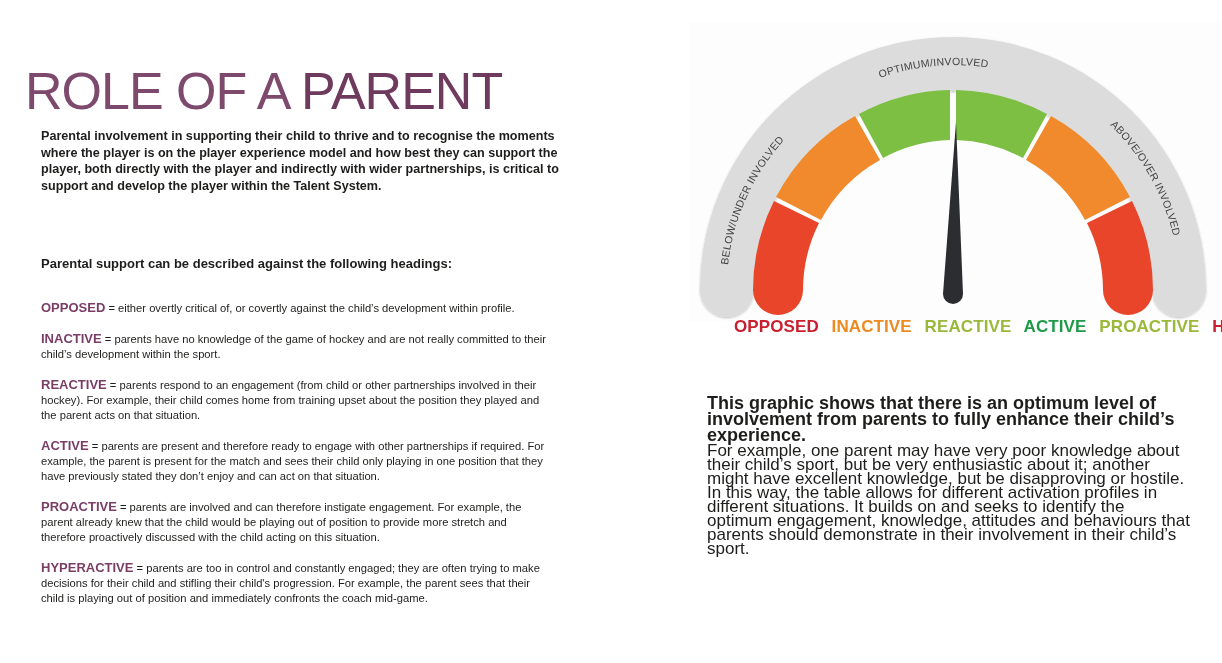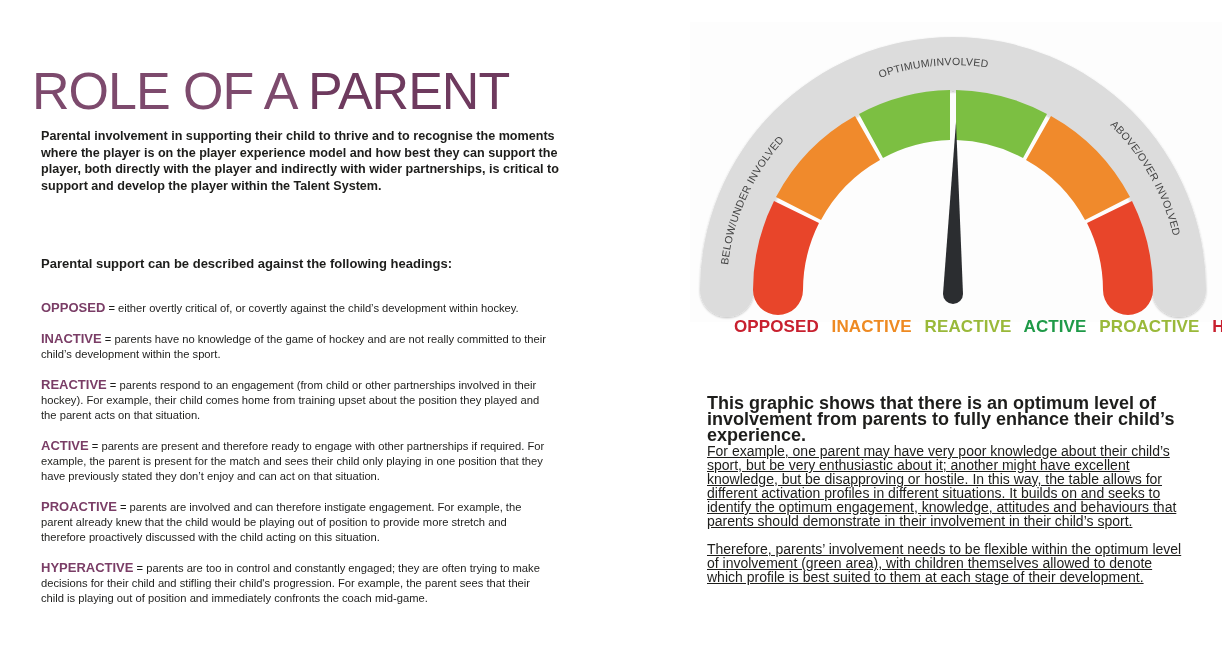--- a/index.html
+++ b/index.html
@@ -1,43 +1,43 @@
 <!DOCTYPE html>
 <html><head>
 <meta charset="utf-8">
 <style>
   html, body { margin: 0; padding: 0; background: #ffffff; }
   body { width: 1222px; height: 663px; position: relative; overflow: hidden; font-family: "Liberation Sans", sans-serif; color: #1d1d1b; }
-  .title { position: absolute; left: 32px; top: 30px; font-size: 52px; letter-spacing: -1px; color: #6e3a5e; line-height: 1; white-space: nowrap; }
+  .title { position: absolute; left: 25px; top: 30px; font-size: 52px; letter-spacing: -1px; color: #6e3a5e; line-height: 1; white-space: nowrap; }
   .title .light { font-weight: 300; -webkit-text-stroke: 0; font-family: "DejaVu Sans", sans-serif; font-weight: 200; }
   .title .light { font-family: "Liberation Sans", sans-serif; font-weight: normal; color: #7d4a6d; }
   .title .bold { font-family: "Liberation Sans", sans-serif; font-weight: normal; color: #6e3a5e; }
   .intro { position: absolute; left: 41px; top: 128px; width: 545px; font-size: 12.6px; font-weight: bold; line-height: 16.5px; }
   .subhead { position: absolute; left: 41px; top: 256px; width: 560px; font-size: 13px; font-weight: bold; }
   .defs { position: absolute; left: 41px; top: 300px; width: 510px; }
   .def { font-size: 11.2px; line-height: 15px; margin: 0 0 15px 0; }
   .def .term { color: #7a3d66; font-weight: bold; font-size: 13px; }
   .gauge-wrap { position: absolute; left: 690px; top: 0; width: 532px; height: 340px; }
   .legend { position: absolute; left: 734px; top: 317px; font-size: 17px; font-weight: bold; white-space: nowrap; letter-spacing: 0.1px; }
   .legend span { margin-right: 8px; }
   .right-head { position: absolute; left: 707px; top: 395px; width: 500px; font-size: 18px; font-weight: bold; line-height: 16px; }
   .right-body { position: absolute; left: 707px; top: 444px; width: 495px; }
-  .right-body p { margin: 0 12px 14px 0; font-size: 14px; line-height: 14px; text-decoration: underline; }
+  .right-body p { margin: 0 12px 14px 0; font-size: 17px; line-height: 14px; }
 </style>
 </head>
 <body>
 
 <h1 class="title"><span class="light">ROLE OF A </span><span class="bold">PARENT</span></h1>
 
 <div class="intro">Parental involvement in supporting their child to thrive and to recognise the moments where the player is on the player experience model and how best they can support the player, both directly with the player and indirectly with wider partnerships, is critical to support and develop the player within the Talent System.</div>
 
 <div class="subhead">Parental support can be described against the following headings:</div>
 
 <div class="defs">
-  <p class="def"><span class="term">OPPOSED</span><span> = either overtly critical of, or covertly against the child’s development within hockey.</span></p>
+  <p class="def"><span class="term">OPPOSED</span><span> = either overtly critical of, or covertly against the child’s development within profile.</span></p>
   <p class="def"><span class="term">INACTIVE</span><span> = parents have no knowledge of the game of hockey and are not really committed to their child’s development within the sport.</span></p>
   <p class="def"><span class="term">REACTIVE</span><span> = parents respond to an engagement (from child or other partnerships involved in their hockey). For example, their child comes home from training upset about the position they played and the parent acts on that situation.</span></p>
   <p class="def"><span class="term">ACTIVE</span><span> = parents are present and therefore ready to engage with other partnerships if required. For example, the parent is present for the match and sees their child only playing in one position that they have previously stated they don’t enjoy and can act on that situation.</span></p>
   <p class="def"><span class="term">PROACTIVE</span><span> = parents are involved and can therefore instigate engagement. For example, the parent already knew that the child would be playing out of position to provide more stretch and therefore proactively discussed with the child acting on this situation.</span></p>
   <p class="def"><span class="term">HYPERACTIVE</span><span> = parents are too in control and constantly engaged; they are often trying to make decisions for their child and stifling their child's progression. For example, the parent sees that their child is playing out of position and immediately confronts the coach mid-game.</span></p>
 </div>
 
 <div class="gauge-wrap">
   <svg width="532" height="340" viewBox="690 0 532 340" xmlns="http://www.w3.org/2000/svg">
     <defs>
@@ -84,14 +84,13 @@
   <span style="color:#9ab93a">REACTIVE</span>
   <span style="color:#1f9a48">ACTIVE</span>
   <span style="color:#9ab93a">PROACTIVE</span>
   <span style="color:#c8202f">HYPERACTIVE</span>
 </div>
 
 <div class="right-head">This graphic shows that there is an optimum level of involvement from parents to fully enhance their child’s experience.</div>
 
 <div class="right-body">
   <p>For example, one parent may have very poor knowledge about their child’s sport, but be very enthusiastic about it; another might have excellent knowledge, but be disapproving or hostile. In this way, the table allows for different activation profiles in different situations. It builds on and seeks to identify the optimum engagement, knowledge, attitudes and behaviours that parents should demonstrate in their involvement in their child’s sport.</p>
-  <p>Therefore, parents’ involvement needs to be flexible within the optimum level of involvement (green area), with children themselves allowed to denote which profile is best suited to them at each stage of their development.</p>
 </div>
 
 </body></html>

